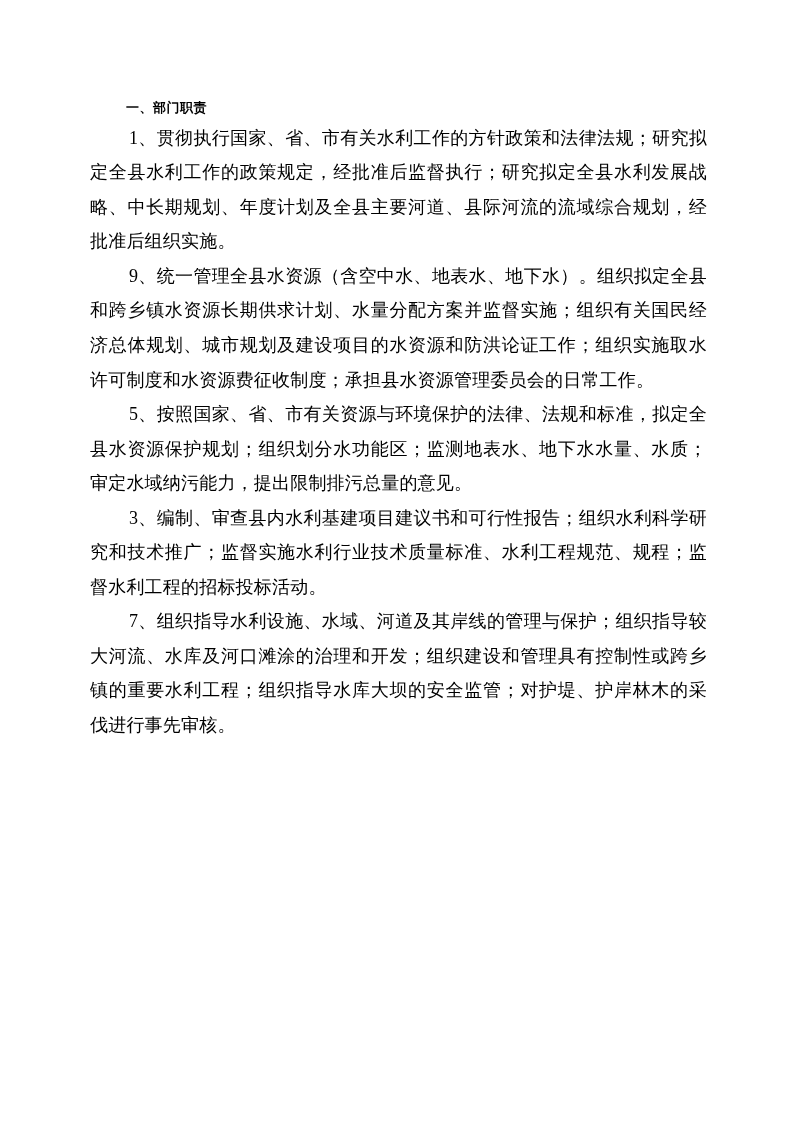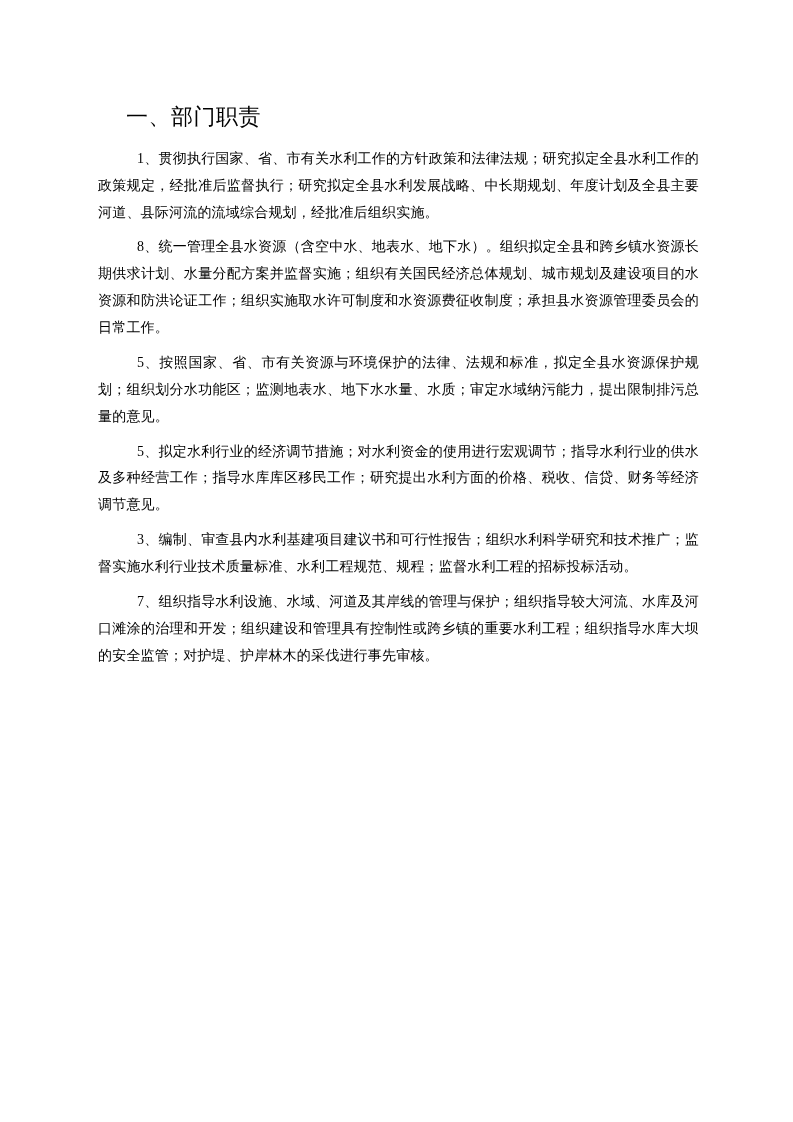--- a/index.html
+++ b/index.html
@@ -16,44 +16,43 @@
   }
   .page {
     position: relative;
     width: 793px;
     height: 1122px;
     background: #ffffff;
     box-sizing: border-box;
     padding: 96px 86px 60px 90px;
   }
   .doc-heading {
-    font-size: 22px;
-    font-weight: normal;
+    font-size: 13px;
+    font-weight: bold;
     line-height: 1.9;
     margin: 0 0 0 0;
     text-indent: 36px;
     letter-spacing: 0.5px;
   }
   .para {
-    font-size: 14px;
+    font-size: 18px;
     line-height: 1.92;
-    margin: 8px;
+    margin: 0;
     text-align: justify;
     text-justify: inter-ideograph;
     text-indent: 39px;
     letter-spacing: 0.2px;
   }
   .para + .para {
     margin-top: 0;
   }
 </style>
 </head>
 <body>
 
 <div class="page">
   <h1 class="doc-heading">一、部门职责</h1>
   <p class="para">1、贯彻执行国家、省、市有关水利工作的方针政策和法律法规；研究拟定全县水利工作的政策规定，经批准后监督执行；研究拟定全县水利发展战略、中长期规划、年度计划及全县主要河道、县际河流的流域综合规划，经批准后组织实施。</p>
-  <p class="para">8、统一管理全县水资源（含空中水、地表水、地下水）。组织拟定全县和跨乡镇水资源长期供求计划、水量分配方案并监督实施；组织有关国民经济总体规划、城市规划及建设项目的水资源和防洪论证工作；组织实施取水许可制度和水资源费征收制度；承担县水资源管理委员会的日常工作。</p>
+  <p class="para">9、统一管理全县水资源（含空中水、地表水、地下水）。组织拟定全县和跨乡镇水资源长期供求计划、水量分配方案并监督实施；组织有关国民经济总体规划、城市规划及建设项目的水资源和防洪论证工作；组织实施取水许可制度和水资源费征收制度；承担县水资源管理委员会的日常工作。</p>
   <p class="para">5、按照国家、省、市有关资源与环境保护的法律、法规和标准，拟定全县水资源保护规划；组织划分水功能区；监测地表水、地下水水量、水质；审定水域纳污能力，提出限制排污总量的意见。</p>
-  <p class="para">5、拟定水利行业的经济调节措施；对水利资金的使用进行宏观调节；指导水利行业的供水及多种经营工作；指导水库库区移民工作；研究提出水利方面的价格、税收、信贷、财务等经济调节意见。</p>
   <p class="para">3、编制、审查县内水利基建项目建议书和可行性报告；组织水利科学研究和技术推广；监督实施水利行业技术质量标准、水利工程规范、规程；监督水利工程的招标投标活动。</p>
   <p class="para">7、组织指导水利设施、水域、河道及其岸线的管理与保护；组织指导较大河流、水库及河口滩涂的治理和开发；组织建设和管理具有控制性或跨乡镇的重要水利工程；组织指导水库大坝的安全监管；对护堤、护岸林木的采伐进行事先审核。</p>
 </div>
 
 </body></html>

